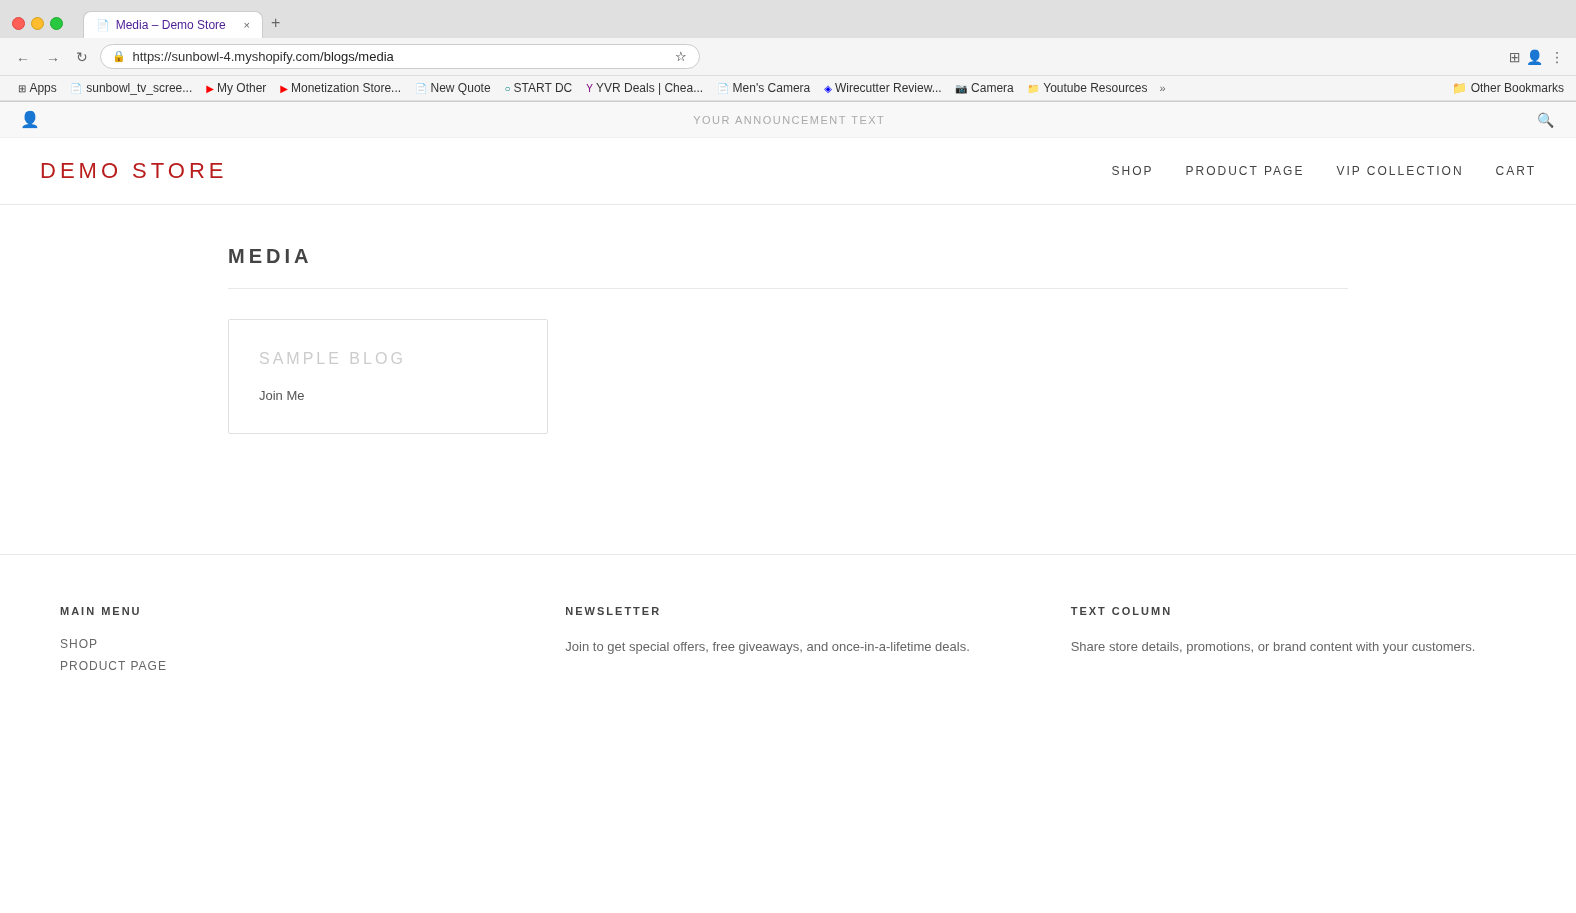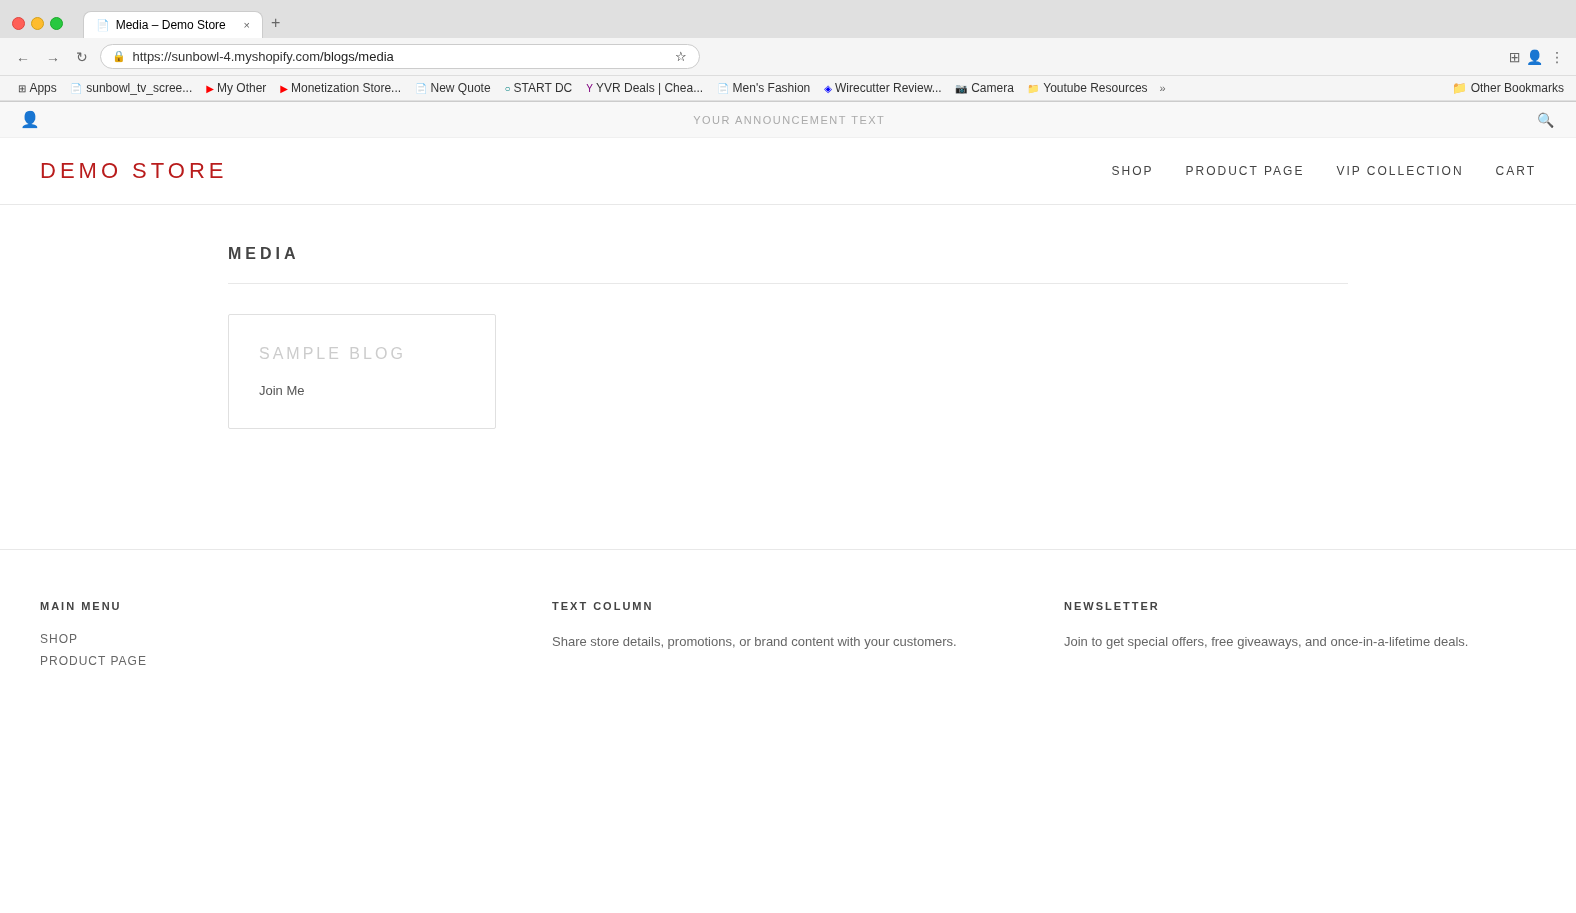--- a/index.html
+++ b/index.html
@@ -9,21 +9,21 @@
     .browser-chrome { background: #e8e8e8; border-bottom: 1px solid #ccc; }
     .title-bar { display: flex; align-items: center; padding: 8px 12px 0; gap: 8px; background: #e0e0e0; }
     .traffic-lights { display: flex; gap: 6px; align-items: center; }
     .traffic-light { width: 13px; height: 13px; border-radius: 50%; }
     .tl-red { background: #ff5f57; border: 1px solid #e0443e; }
     .tl-yellow { background: #febc2e; border: 1px solid #d4a017; }
     .tl-green { background: #28c840; border: 1px solid #1aab29; }
     .tabs-bar { display: flex; align-items: flex-end; margin-left: 12px; }
     .tab { display: flex; align-items: center; gap: 6px; padding: 6px 12px; background: #fff; border-radius: 8px 8px 0 0; border: 1px solid #ccc; border-bottom: none; font-size: 12px; min-width: 180px; position: relative; }
     .tab-favicon { font-size: 11px; }
-    .tab-title { font-size: 12px; color: #000000; flex: 1; }
+    .tab-title { font-size: 12px; color: #4c1d95; flex: 1; }
     .tab-close { color: #666; cursor: pointer; font-size: 11px; }
     .tab-new { background: none; border: none; padding: 6px 8px; font-size: 16px; color: #666; cursor: pointer; }
 
     .nav-bar { display: flex; align-items: center; padding: 6px 12px; background: #f5f5f5; gap: 8px; border-bottom: 1px solid #ddd; }
     .nav-btn { background: none; border: none; color: #666; cursor: pointer; font-size: 14px; padding: 2px 4px; }
     .nav-btn:disabled { color: #ccc; cursor: default; }
     .address-bar { flex: 1; max-width: 600px; display: flex; align-items: center; background: #fff; border: 1px solid #ccc; border-radius: 20px; padding: 4px 12px; gap: 6px; }
     .address-lock { color: #666; font-size: 11px; }
     .address-text { font-size: 13px; color: #333; flex: 1; }
     .address-url-plain { color: #333; }
@@ -42,31 +42,31 @@
     .announcement-text { flex: 1; text-align: center; font-size: 11px; letter-spacing: 1.5px; color: #aaa; text-transform: uppercase; }
     .announcement-icon { color: #666; font-size: 16px; cursor: pointer; }
     .announcement-search { color: #666; font-size: 14px; cursor: pointer; }
 
     .site-header { display: flex; align-items: center; justify-content: space-between; padding: 20px 40px; border-bottom: 1px solid #e8e8e8; }
     .site-logo { font-size: 22px; letter-spacing: 4px; color: #b91c1c; font-weight: 300; text-transform: uppercase; }
     .site-nav { display: flex; gap: 32px; }
     .site-nav-item { font-size: 12px; letter-spacing: 2px; color: #444; text-transform: uppercase; cursor: pointer; }
 
     .site-main { padding: 40px 40px; max-width: 1200px; margin: 0 auto; }
-    .page-title { font-size: 16px; letter-spacing: 4px; color: #444; text-transform: uppercase; margin-bottom: 20px; }
+    .page-title { font-size: 20px; letter-spacing: 4px; color: #444; text-transform: uppercase; margin-bottom: 20px; }
     .page-divider { border: none; border-top: 1px solid #e8e8e8; margin-bottom: 30px; }
 
     .blog-grid { display: flex; gap: 20px; flex-wrap: wrap; }
-    .blog-card { border: 1px solid #e0e0e0; border-radius: 2px; width: 268px; padding: 30px; cursor: pointer; }
+    .blog-card { border: 1px solid #e0e0e0; border-radius: 2px; width: 320px; padding: 30px; cursor: pointer; }
     .blog-card-title { font-size: 16px; letter-spacing: 3px; color: #ccc; text-transform: uppercase; margin-bottom: 20px; font-weight: 300; }
     .blog-card-link { font-size: 13px; color: #555; text-decoration: none; }
 
     
     .site-footer { background: #fff; border-top: 1px solid #e8e8e8; padding: 50px 40px 30px; margin-top: 80px; }
-    .footer-grid { display: grid; grid-template-columns: 1fr 1fr 1fr; gap: 40px; }
+    .footer-grid { display: grid; grid-template-columns: 1fr 1fr 1fr; gap: 40px; margin-left: 20px; }
     .footer-heading { font-size: 11px; letter-spacing: 2px; text-transform: uppercase; color: #444; margin-bottom: 20px; font-weight: 600; }
     .footer-nav-item { font-size: 12px; letter-spacing: 1px; text-transform: uppercase; color: #666; margin-bottom: 8px; cursor: pointer; }
     .footer-text { font-size: 13px; color: #666; line-height: 1.6; }
     .footer-newsletter-text { font-size: 13px; color: #666; line-height: 1.6; }
   </style>
 </head>
 <body>
 
 <div class="browser-chrome">
 
@@ -128,21 +128,21 @@
     <div class="bookmark-item">
       <span class="bookmark-favicon" style="color:teal;">○</span>
       <span>START DC</span>
     </div>
     <div class="bookmark-item">
       <span class="bookmark-favicon" style="color:purple;">Y</span>
       <span>YVR Deals | Chea...</span>
     </div>
     <div class="bookmark-item">
       <span class="bookmark-favicon">📄</span>
-      <span>Men's Fashion</span>
+      <span>Men's Camera</span>
     </div>
     <div class="bookmark-item">
       <span class="bookmark-favicon" style="color:blue;">◈</span>
       <span>Wirecutter Review...</span>
     </div>
     <div class="bookmark-item">
       <span class="bookmark-favicon">📷</span>
       <span>Camera</span>
     </div>
     <div class="bookmark-item">
@@ -189,24 +189,24 @@
   <div class="site-footer">
     <div class="footer-grid">
 
       <div class="footer-column">
         <div class="footer-heading">MAIN MENU</div>
         <div class="footer-nav-item">SHOP</div>
         <div class="footer-nav-item">PRODUCT PAGE</div>
       </div>
 
       <div class="footer-column">
+        <div class="footer-heading">NEWSLETTER</div>
+        <p class="footer-newsletter-text">Join to get special offers, free giveaways, and once-in-a-lifetime deals.</p>
+      </div>
+
+      <div class="footer-column">
         <div class="footer-heading">TEXT COLUMN</div>
         <p class="footer-text">Share store details, promotions, or brand content with your customers.</p>
       </div>
-
-      <div class="footer-column">
-        <div class="footer-heading">NEWSLETTER</div>
-        <p class="footer-newsletter-text">Join to get special offers, free giveaways, and once-in-a-lifetime deals.</p>
-      </div>
     </div>
   </div>
 
 </div>
 
 </body></html>

